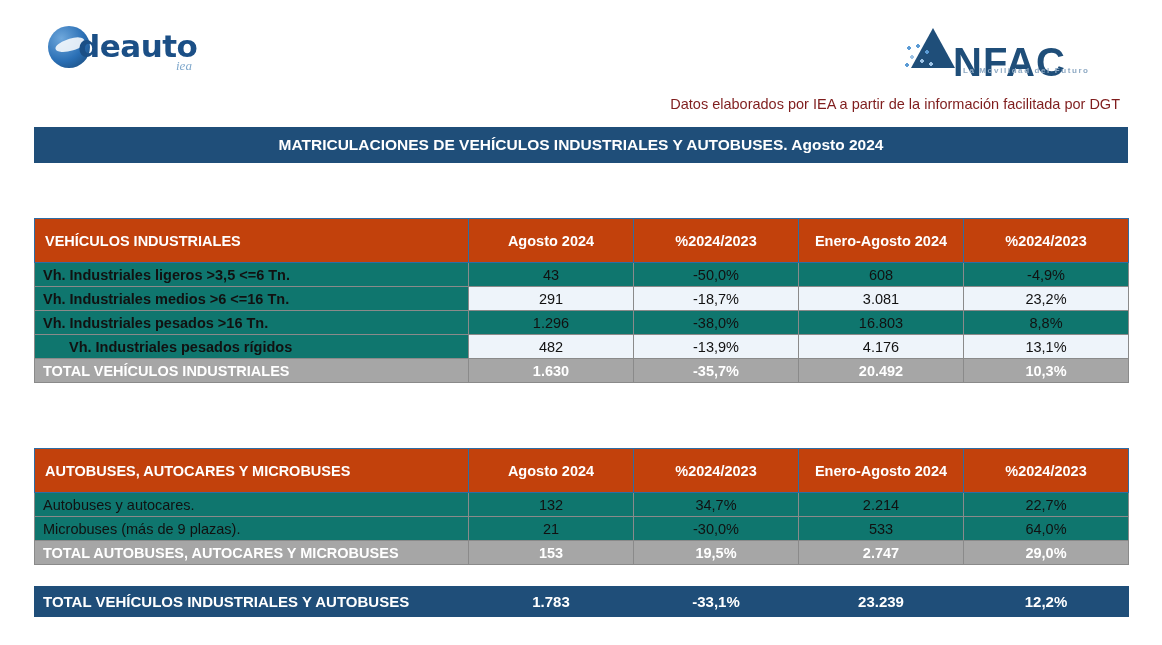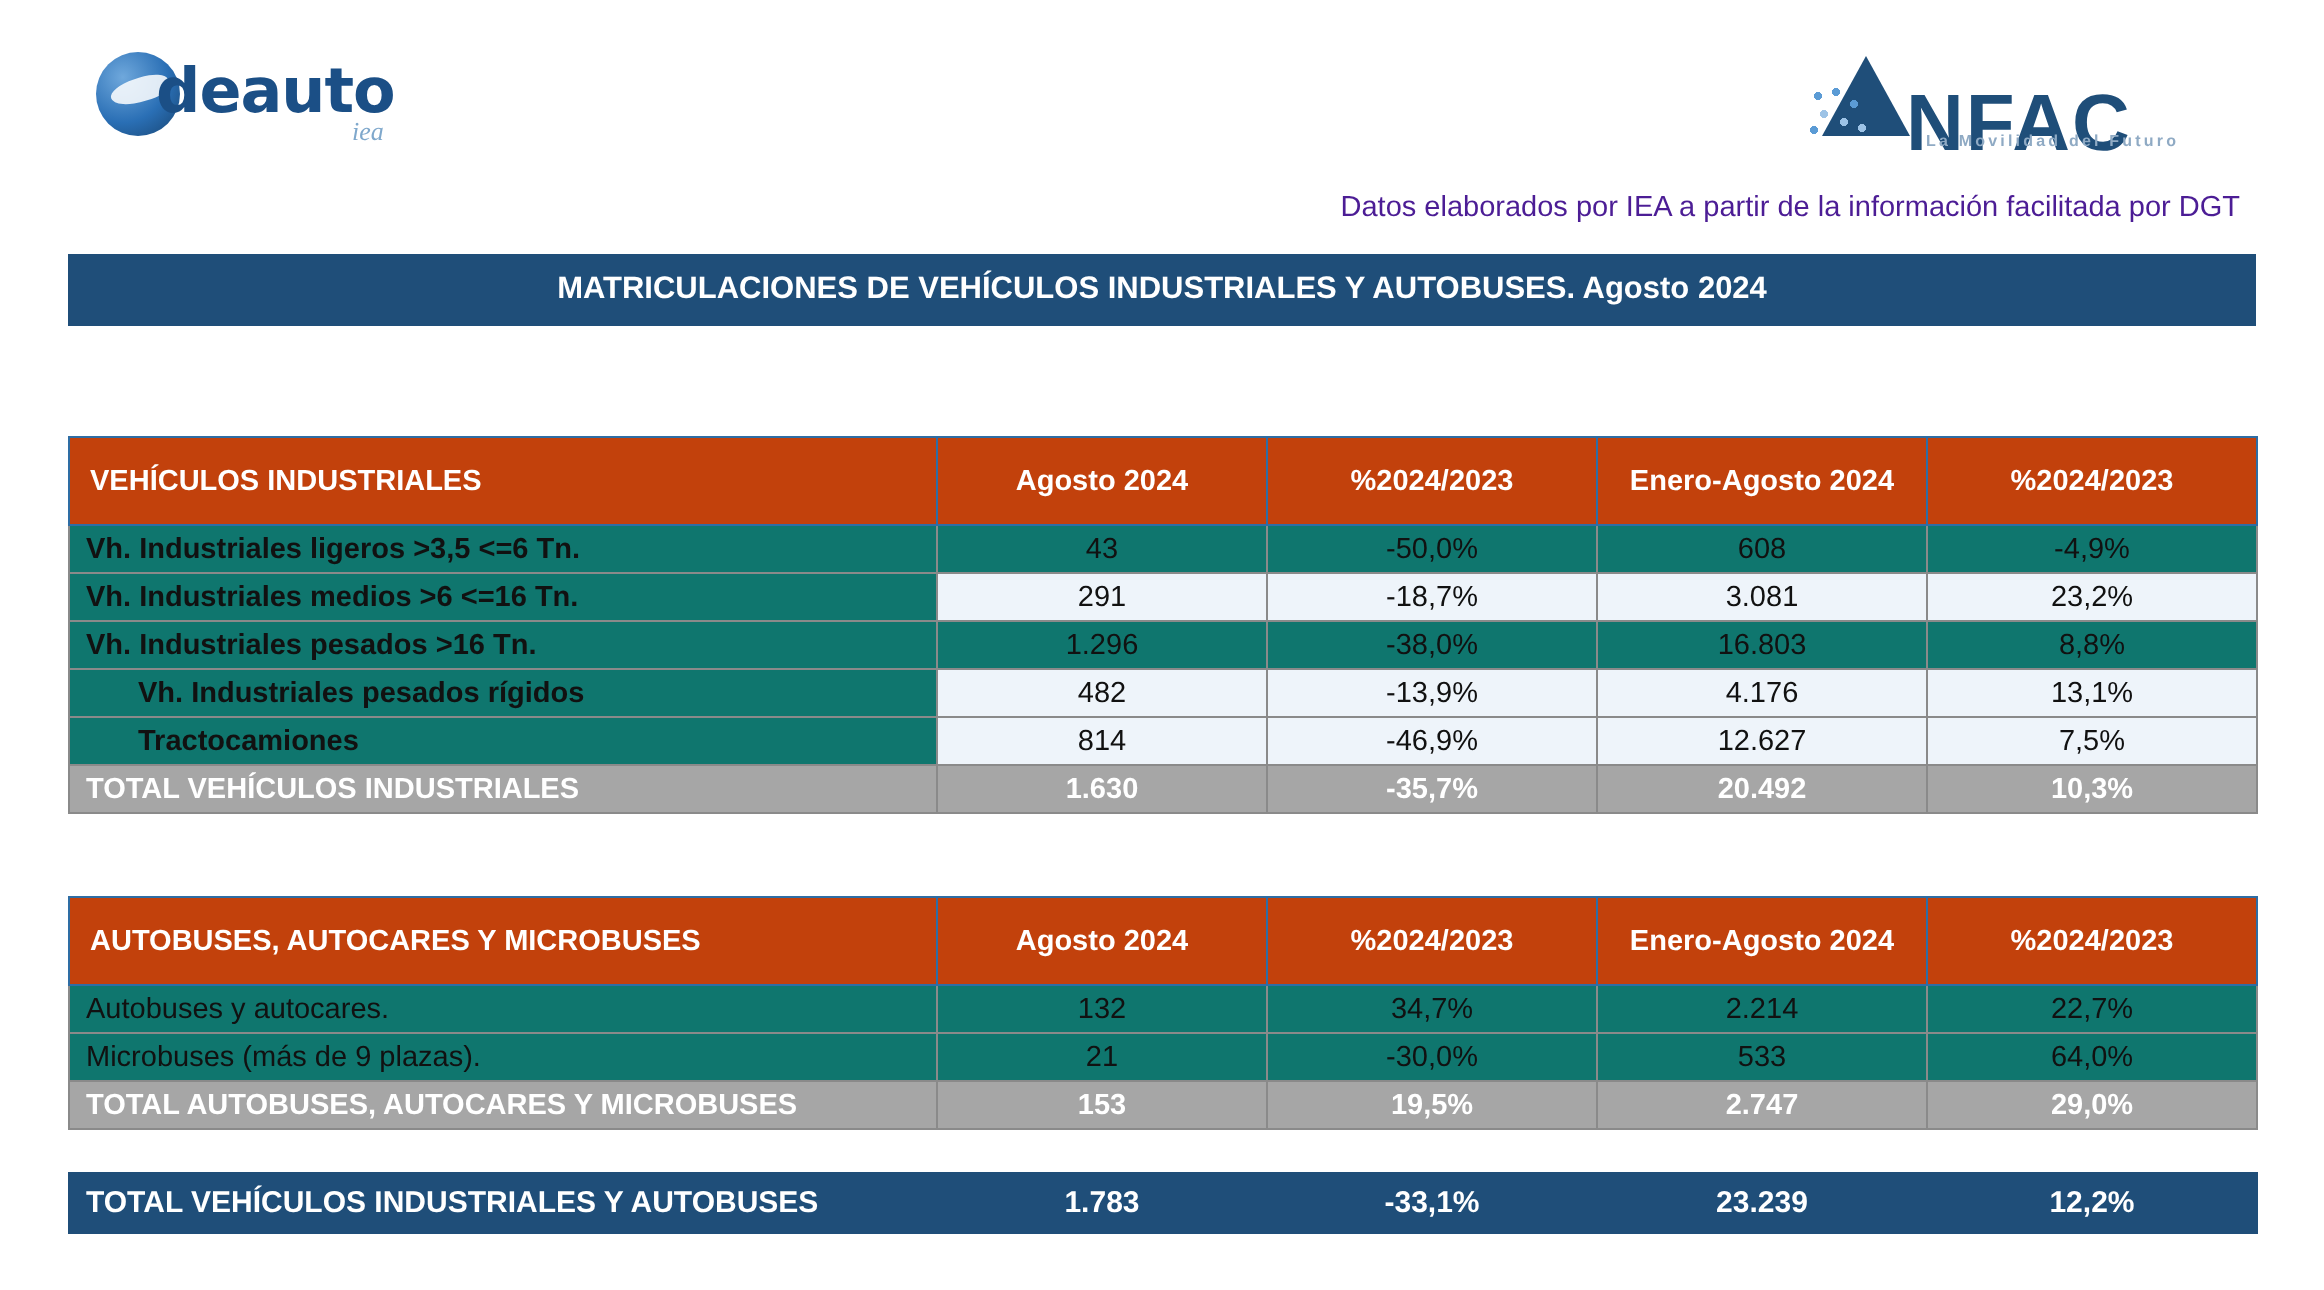--- a/index.html
+++ b/index.html
@@ -127,21 +127,21 @@
     letter-spacing: 1.6px;
     color: #8faac4;
     font-family: "Liberation Sans", sans-serif;
   }
 
   .source-note {
     position: absolute;
     right: 42px;
     top: 96px;
     font-size: 14.5px;
-    color: #4c1d95;
+    color: #7f1d1d;
     font-family: "Liberation Sans", sans-serif;
   }
 
   
   .title-band {
     position: absolute;
     left: 34px;
     top: 127px;
     width: 1094px;
     height: 36px;
@@ -269,27 +269,20 @@
         <td class="num">16.803</td>
         <td class="num">8,8%</td>
       </tr>
       <tr class="row-alt row-shade">
         <td class="indent">Vh. Industriales pesados rígidos</td>
         <td class="num">482</td>
         <td class="num">-13,9%</td>
         <td class="num">4.176</td>
         <td class="num">13,1%</td>
       </tr>
-      <tr class="row-alt row-shade">
-        <td class="indent">Tractocamiones</td>
-        <td class="num">814</td>
-        <td class="num">-46,9%</td>
-        <td class="num">12.627</td>
-        <td class="num">7,5%</td>
-      </tr>
       <tr class="total-row">
         <td>TOTAL VEHÍCULOS INDUSTRIALES</td>
         <td class="num">1.630</td>
         <td class="num">-35,7%</td>
         <td class="num">20.492</td>
         <td class="num">10,3%</td>
       </tr>
     </tbody>
   </table>
 

